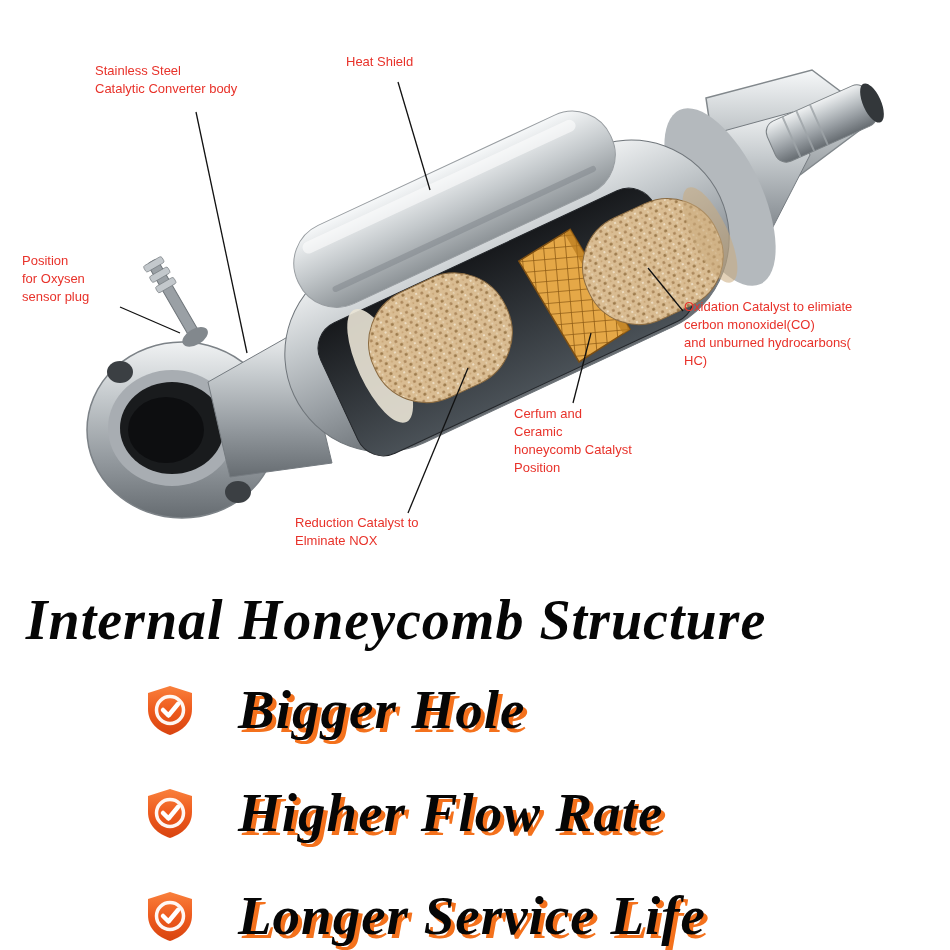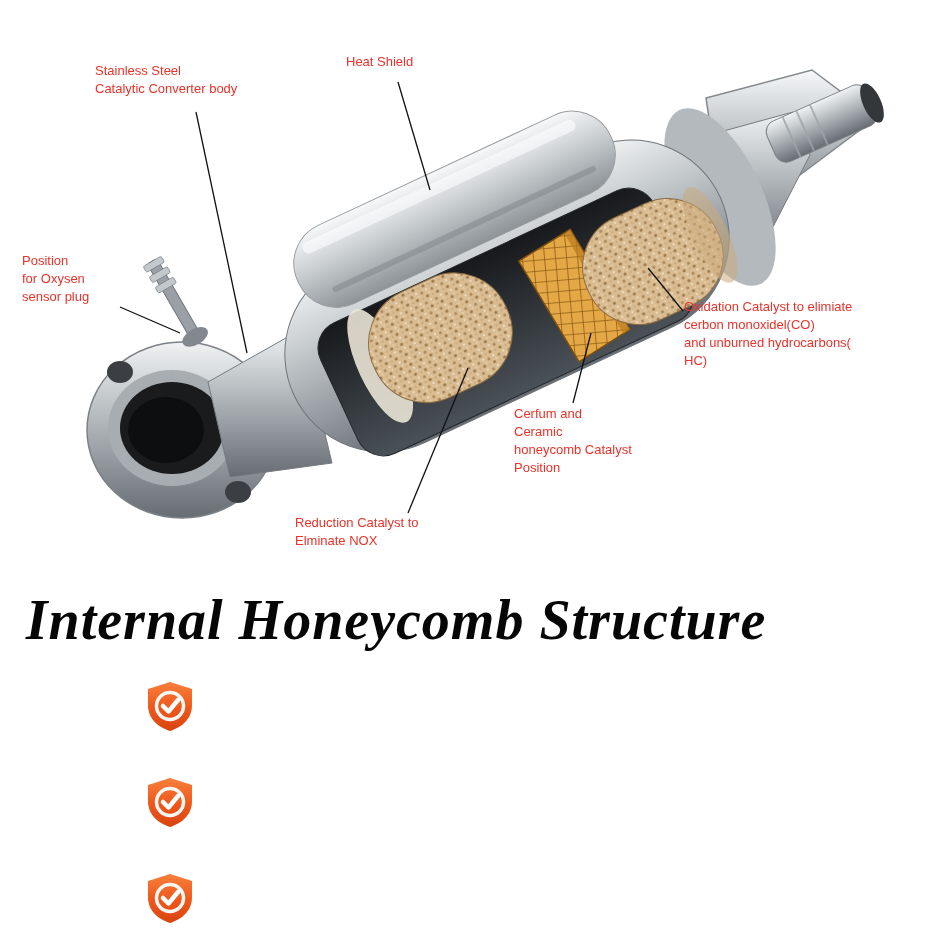--- a/index.html
+++ b/index.html
@@ -175,32 +175,35 @@
 <div class="bottom">
   <div class="headline">Internal Honeycomb Structure</div>
   <div class="features">
 
     <div class="feature-row">
       <svg class="shield" viewBox="0 0 56 56">
         <path d="M28 4 L50 11 V27 C50 41 40 49 28 53 C16 49 6 41 6 27 V11 Z" fill="url(#gOrange)"></path>
         <circle cx="28" cy="28" r="13.5" fill="none" stroke="#ffffff" stroke-width="3.5" opacity="0.95"></circle>
         <polyline points="21,28 26.5,33.5 36,22" fill="none" stroke="#ffffff" stroke-width="4.5" stroke-linecap="round" stroke-linejoin="round"></polyline>
       </svg>
+      <div class="feature-text">Bigger Hole</div>
     </div>
 
     <div class="feature-row">
       <svg class="shield" viewBox="0 0 56 56">
         <path d="M28 4 L50 11 V27 C50 41 40 49 28 53 C16 49 6 41 6 27 V11 Z" fill="url(#gOrange)"></path>
         <circle cx="28" cy="28" r="13.5" fill="none" stroke="#ffffff" stroke-width="3.5" opacity="0.95"></circle>
         <polyline points="21,28 26.5,33.5 36,22" fill="none" stroke="#ffffff" stroke-width="4.5" stroke-linecap="round" stroke-linejoin="round"></polyline>
       </svg>
+      <div class="feature-text">Higher Flow Rate</div>
     </div>
 
     <div class="feature-row">
       <svg class="shield" viewBox="0 0 56 56">
         <path d="M28 4 L50 11 V27 C50 41 40 49 28 53 C16 49 6 41 6 27 V11 Z" fill="url(#gOrange)"></path>
         <circle cx="28" cy="28" r="13.5" fill="none" stroke="#ffffff" stroke-width="3.5" opacity="0.95"></circle>
         <polyline points="21,28 26.5,33.5 36,22" fill="none" stroke="#ffffff" stroke-width="4.5" stroke-linecap="round" stroke-linejoin="round"></polyline>
       </svg>
+      <div class="feature-text">Longer Service Life</div>
     </div>
 
   </div>
 </div>
 
 </body></html>

